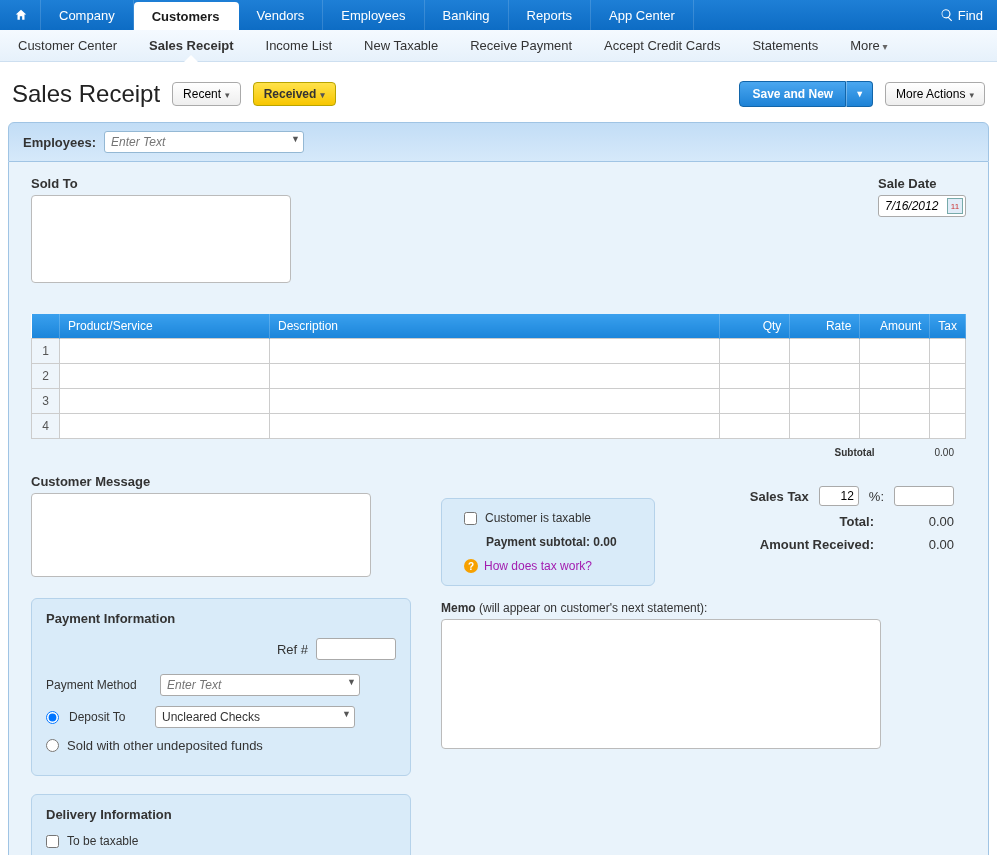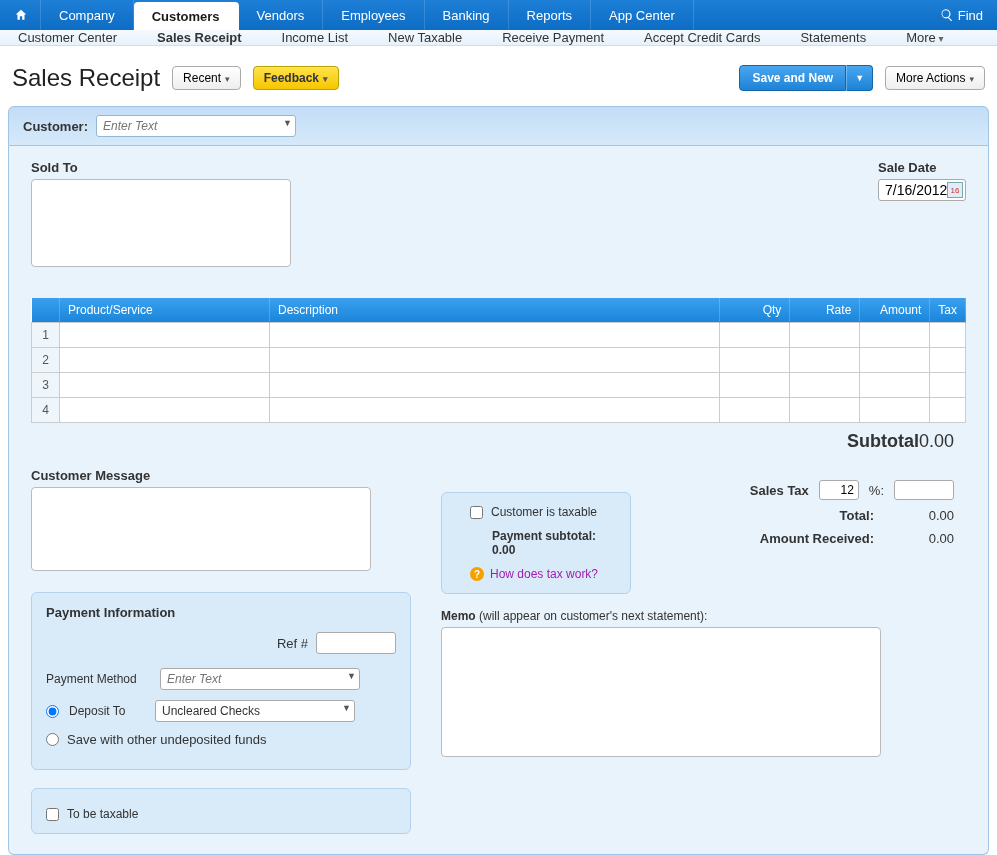--- a/index.html
+++ b/index.html
@@ -7,21 +7,21 @@
 
 
 .topnav { background: linear-gradient(#1e7fd6, #0d6cc4); height: 30px; display: flex; align-items: stretch; padding: 0 0 0 2px; }
 .topnav .tab { color: #fff; padding: 0 18px; display: flex; align-items: center; cursor: pointer; border-right: 1px solid rgba(255,255,255,0.15); font-size: 13px; }
 .topnav .tab.home { padding: 0 12px; }
 .topnav .tab.active { background: #fff; color: #1a1a1a; border-radius: 4px 4px 0 0; margin-top: 2px; font-weight: bold; }
 .topnav .spacer { flex: 1; }
 .topnav .find { color: #fff; display: flex; align-items: center; padding: 0 14px; cursor: pointer; gap: 4px; font-size: 13px; }
 
 
-.subnav { background: linear-gradient(#f5faff,#e6f1fb); height: 16px; display: flex; align-items: center; padding: 0 18px; gap: 40px; border-bottom: 1px solid #cddff0; font-size: 13px; color: #333; }
+.subnav { background: linear-gradient(#f5faff,#e6f1fb); height: 32px; display: flex; align-items: center; padding: 0 18px; gap: 32px; border-bottom: 1px solid #cddff0; font-size: 13px; color: #333; }
 .subnav .item { cursor: pointer; }
 .subnav .item.active { font-weight: bold; position: relative; }
 .subnav .item.active::after { content:''; position:absolute; left:50%; bottom:-9px; transform:translateX(-50%); width:0; height:0; border-left:7px solid transparent; border-right:7px solid transparent; border-bottom:7px solid #fff; }
 .subnav .more-caret::after { content:' ▾'; color:#666; font-size:10px; }
 
 
 .titlebar { padding: 18px 12px 14px 12px; display: flex; align-items: center; gap: 12px; }
 .titlebar h1 { font-size: 24px; font-weight: normal; color: #222; }
 .btn { border: 1px solid #aaa; border-radius: 4px; padding: 4px 10px; background: linear-gradient(#fff,#eee); cursor: pointer; font-size: 12px; display: inline-flex; align-items: center; gap: 4px; }
 .btn.yellow { background: linear-gradient(#ffe24a,#f7c600); border-color:#b9a400; font-weight:bold; color:#333; }
@@ -41,52 +41,52 @@
 .combo .arrow { position:absolute; right:4px; top:3px; font-size:9px; color:#555; pointer-events:none; }
 
 .body { background: #e9f3fb; border:1px solid #a0c4e4; border-top:none; padding: 14px 22px 20px 22px; border-radius:0 0 6px 6px; }
 .row { display:flex; }
 .soldto { flex:1; }
 .soldto .lbl { font-weight:bold; margin-bottom:4px; display:block; }
 .soldto textarea { width:260px; height:88px; border:1px solid #bbb; border-radius:4px; resize:none; background:#fff; padding:4px; }
 .saledate { text-align:left; }
 .saledate .lbl { font-weight:bold; display:block; margin-bottom:4px; }
 .dateinput { display:flex; align-items:center; border:1px solid #aaa; background:#fff; border-radius:3px; padding:2px 2px 2px 6px; }
-.dateinput input { border:none; width:62px; font-size:14px; outline:none; }
+.dateinput input { border:none; width:62px; font-size:12px; outline:none;font-style:italic; }
 .dateinput .cal { width:16px; height:16px; background:#e0ecf8; border:1px solid #7aa; display:flex; align-items:center; justify-content:center; font-size:8px; color:#c33; }
 
 
 .grid { margin-top:28px; width:100%; border-collapse:collapse; background:#fff; }
 .grid th { background: linear-gradient(#3aa0ee,#1b85da); color:#fff; font-weight:normal; font-size:12px; padding:5px 8px; text-align:left; border-right:1px solid rgba(255,255,255,0.2); }
 .grid th.num { width:28px; }
 .grid th.qty, .grid th.rate, .grid th.amount { text-align:right; width:70px; }
 .grid th.tax { width:30px; }
 .grid td { border:1px solid #ccc; height:25px; padding:0 6px; font-size:12px; }
 .grid td.num { background:#eef5fb; text-align:center; color:#555; }
 
-.subtotal-row { display:flex; justify-content:flex-end; padding:8px 12px 0 0; font-size:18px; }
+.subtotal-row { display:flex; justify-content:flex-end; gap:60px; padding:8px 12px 0 0; font-size:10px; }
 .subtotal-row .lbl { font-weight:bold; }
 
 .lower { display:flex; gap:30px; margin-top:10px; }
 .leftcol { width:380px; }
 .leftcol .section-lbl { font-weight:bold; margin:6px 0 4px 0; display:block; }
 .leftcol textarea.msg { width:340px; height:84px; border:1px solid #bbb; border-radius:4px; resize:none; background:#fff; }
 
 .panel { background:#d9ebf9; border:1px solid #b5d2ea; border-radius:6px; padding:12px 14px; margin-top:18px; }
 .panel h3 { font-size:13px; font-weight:bold; margin-bottom:12px; }
 .panel .prow { display:flex; align-items:center; margin:10px 0; gap:10px; font-size:12px; }
 .panel .prow label.fld { width:104px; }
 .panel input[type=text] { border:1px solid #aaa; border-radius:3px; padding:3px 6px; font-size:12px; }
 .panel .combo input { width:200px; color:#333; font-style:normal; }
 .panel .combo.placeholder input { color:#888; font-style:italic; }
 .panel .radio-row { display:flex; align-items:center; gap:8px; margin:10px 0; }
 .panel .chk-row { display:flex; align-items:center; gap:8px; margin:6px 0; font-size:12px; }
 
 .rightcol { flex:1; }
-.taxbox { background:#d9ebf9; border:1px solid #b5d2ea; border-radius:6px; padding:12px 28px; width:190px; margin-left:0; margin-top:30px; }
+.taxbox { background:#d9ebf9; border:1px solid #b5d2ea; border-radius:6px; padding:12px 22px; width:214px; margin-left:0; margin-top:30px; }
 .taxbox .chk-row { display:flex; align-items:center; gap:8px; font-size:12px; margin-bottom:10px; }
 .taxbox .txt { font-size:12px; font-weight:bold; margin:4px 0 10px 22px; }
 .taxbox .help { display:flex; align-items:center; gap:6px; font-size:12px; }
 .taxbox .help a { color:#a21caf; text-decoration:none; }
 .help-icon { width:14px; height:14px; border-radius:50%; background:#f7a100; color:#fff; font-size:10px; font-weight:bold; display:flex; align-items:center; justify-content:center; }
 
 .totals { position:relative; }
 .totals .trow { display:flex; justify-content:flex-end; align-items:center; gap:10px; padding:4px 12px 4px 0; font-size:13px; }
 .totals .trow .tlbl { font-weight:bold; text-align:right; }
 .totals .trow .tval { width:70px; text-align:right; }
@@ -139,54 +139,54 @@
   <span class="item more-caret">More</span>
 </div>
 
 <div class="titlebar">
   <h1>Sales Receipt</h1>
   <button class="btn">
       <span>Recent</span>
       <span class="caret"></span>
     </button>
   <button class="btn yellow">
-      <span>Feedback</span>
+      <span>Received</span>
       <span class="caret"></span>
     </button>
   <div class="spacer"></div>
   <div class="split">
     <button class="btn primary">Save and New</button>
     <button class="drop">▼</button>
   </div>
   <button class="btn">
       <span>More Actions</span>
       <span class="caret"></span>
     </button>
 </div>
 
 <div class="form">
   <div class="custbar">
-    <label>Customer:</label>
+    <label>Employees:</label>
     <div class="combo">
       <input type="text" placeholder="Enter Text" style="">
       <span class="arrow">▼</span>
     </div>
   </div>
 
   <div class="body">
     <div class="row">
       <div class="soldto">
         <span class="lbl">Sold To</span>
         <textarea style=""></textarea>
       </div>
       <div class="saledate">
         <span class="lbl">Sale Date</span>
         <div class="dateinput">
           <input type="text" value="7/16/2012" style="">
-          <span class="cal">16</span>
+          <span class="cal">11</span>
         </div>
       </div>
     </div>
 
     <table class="grid">
       <thead>
         <tr>
           <th class="num"></th>
           <th style="width:210px">Product/Service</th>
           <th>Description</th>
@@ -262,25 +262,26 @@
           <div class="prow">
             <input type="radio" checked="" style="">
             <label style="width:76px">Deposit To</label>
             <div class="combo">
               <input type="text" value="Uncleared Checks" style="">
               <span class="arrow">▼</span>
             </div>
           </div>
           <div class="radio-row">
             <input type="radio" style="">
-            <label>Save with other undeposited funds</label>
+            <label>Sold with other undeposited funds</label>
           </div>
         </div>
 
         <div class="panel" style="padding-bottom:6px">
+          <h3>Delivery Information</h3>
           <div class="chk-row">
             <input type="checkbox" style="">
             <label>To be taxable</label>
           </div>
 
         </div>
       </div>
 
       <div class="rightcol">
         <div class="mid">

